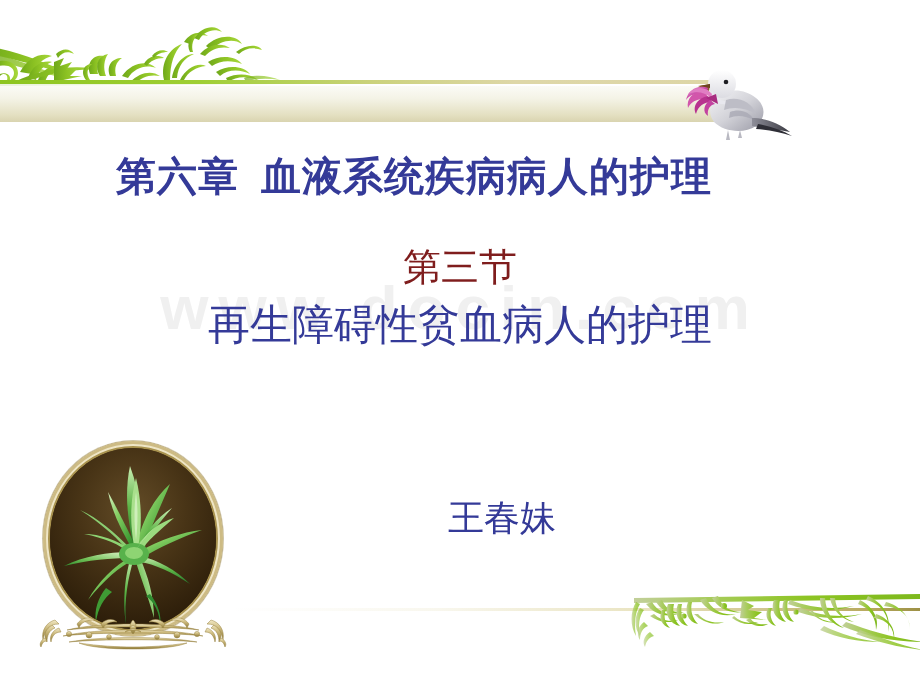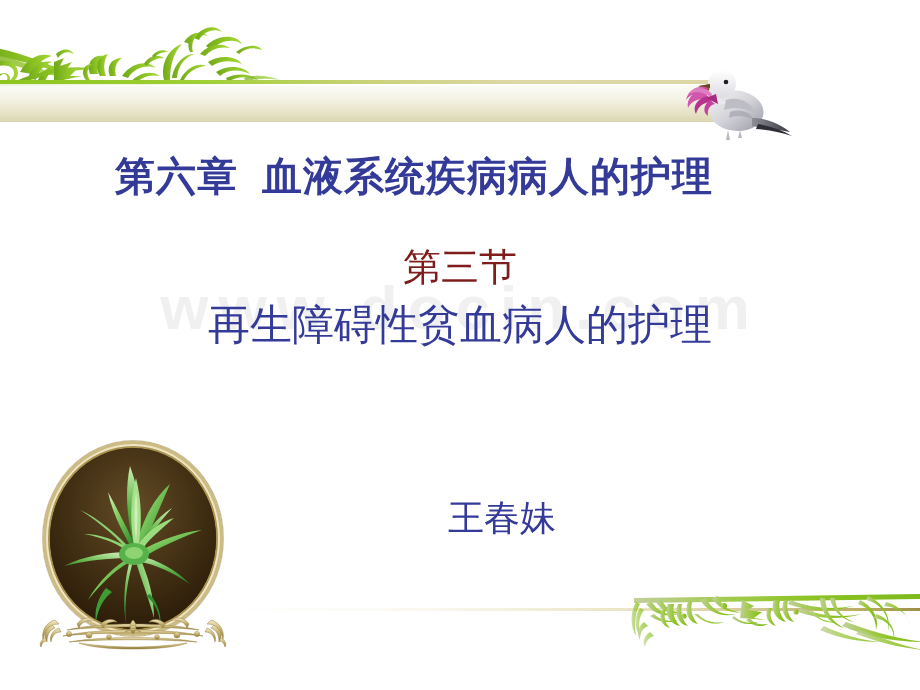--- a/index.html
+++ b/index.html
@@ -90,21 +90,21 @@
     position: absolute;
     left: 0;
     top: 155px;
     width: 828px;
     text-align: center;
     font-size: 40px;
     line-height: 1.08;
     font-weight: bold;
     color: #343a98;
     letter-spacing: 1px;
-    font-family: Liberation Sans, sans-serif;
+    font-family: Liberation Serif, serif;
     white-space: pre;
   }
   .subtitle-1 {
     position: absolute;
     left: 0;
     top: 248px;
     width: 920px;
     text-align: center;
     font-size: 38px;
     line-height: 1.05;

